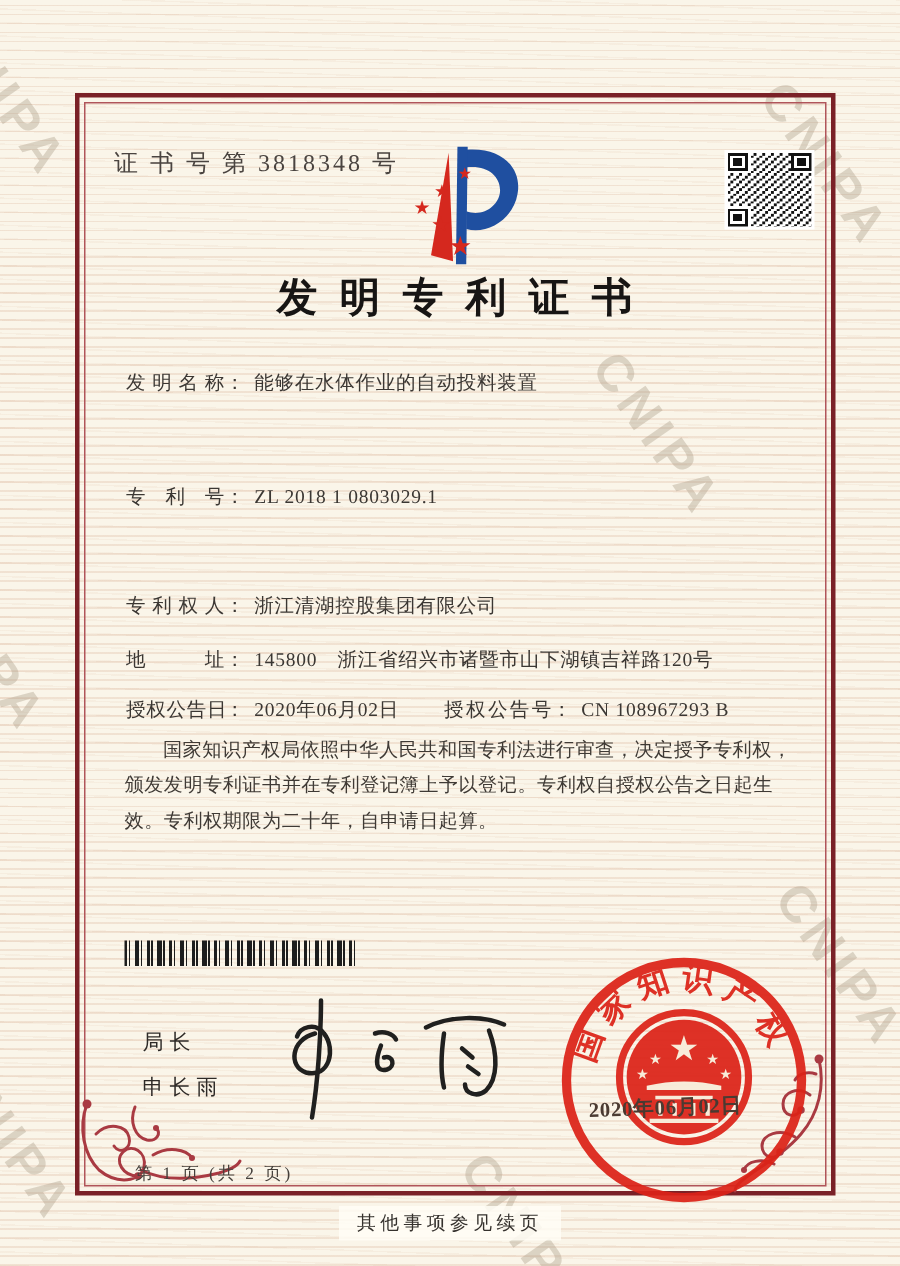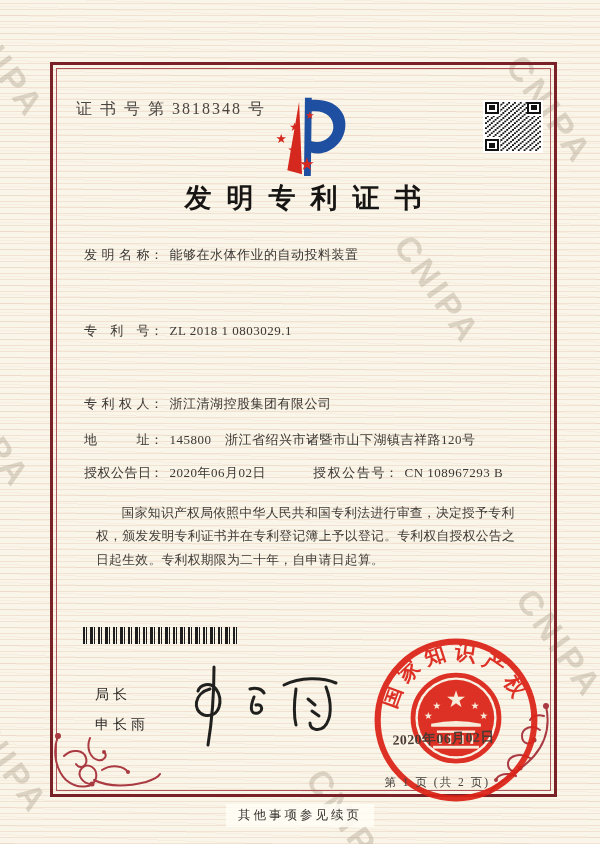--- a/index.html
+++ b/index.html
@@ -18,31 +18,31 @@
   .frame-inner{position:absolute;left:56px;top:68px;width:495px;height:723px;
          border:1px solid #b0555a;box-sizing:border-box;z-index:2;}
   .abs{position:absolute;z-index:3;}
   .cert-no{left:76px;top:99px;font-size:16px;letter-spacing:2px;color:#4a4440;}
   .title{left:103px;top:180px;width:400px;text-align:center;font-size:27px;
          font-weight:bold;letter-spacing:15px;text-indent:15px;color:#171514;}
   .row{left:84px;width:450px;font-size:13px;color:#3b3733;letter-spacing:.5px;white-space:nowrap;}
   .f-label{display:inline-block;width:66px;text-align:justify;text-align-last:justify;
            vertical-align:top;color:#3b3733;}
   .colon{margin-right:6px;}
-  .grp2{margin-left:47px;}
+  .grp2{margin-left:30px;}
   .bodytext{left:83px;top:489px;width:447px;font-size:12.8px;line-height:1.82;
             color:#3f3a35;letter-spacing:.3px;}
-  .bodytext p{margin:13px;text-indent:2em;}
+  .bodytext p{margin:0;text-indent:2em;}
   .barcode{left:83px;top:627px;width:156px;height:17px;
     background:repeating-linear-gradient(90deg,#1d1d1d 0 2px,transparent 2px 3px,
       #1d1d1d 3px 4px,transparent 4px 7px,#1d1d1d 7px 10px,transparent 10px 11px,
       #1d1d1d 11px 12px,transparent 12px 15px);}
   .signer{left:95px;font-size:14px;letter-spacing:4px;color:#2e2a27;text-align:right;}
   .qr{left:483px;top:100px;width:60px;height:53px;background:#fff;padding:2px;box-sizing:border-box;}
-  .footer-page{left:90px;top:775px;width:400px;text-align:right;font-size:11.5px;
+  .footer-page{left:90px;top:775px;width:400px;text-align:left;font-size:11.5px;
                letter-spacing:2px;color:#45403b;}
   .note-wrap{left:0;top:804px;width:600px;text-align:center;}
   .note{display:inline-block;font-size:12.5px;letter-spacing:3px;color:#35312d;
         background:rgba(255,253,246,.85);padding:3px 12px;}
   svg{display:block;}
 </style>
 </head>
 <body>
 
 <div class="page">

